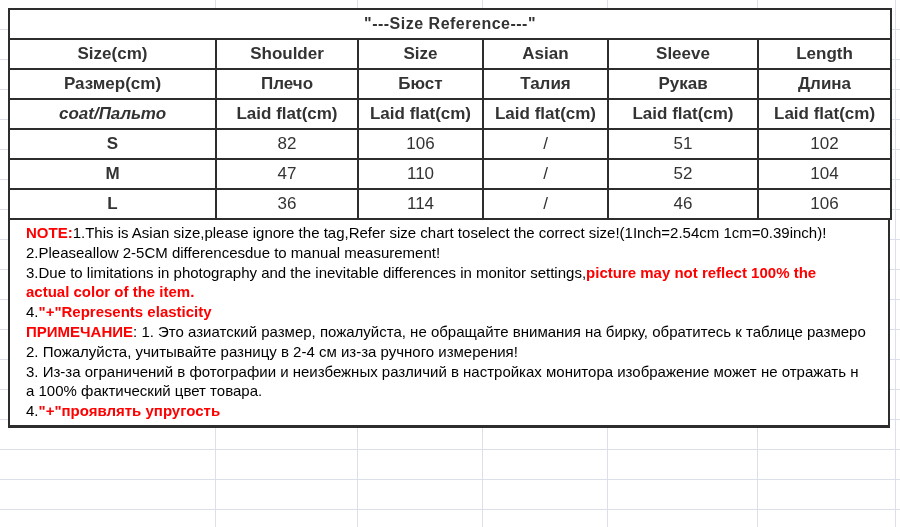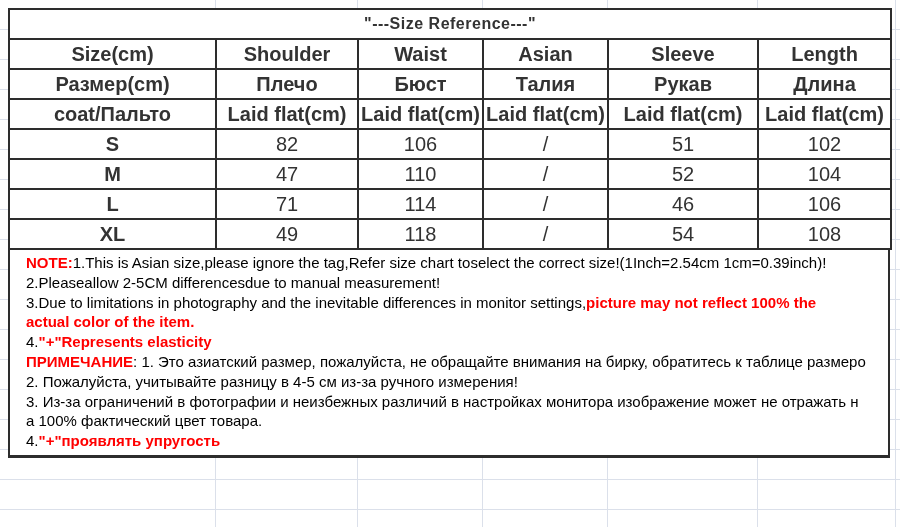--- a/index.html
+++ b/index.html
@@ -20,25 +20,25 @@
       linear-gradient(var(--grid,#dbe0ea),var(--grid,#dbe0ea)),
       linear-gradient(var(--grid,#dbe0ea),var(--grid,#dbe0ea));
     background-repeat:repeat-y,no-repeat,no-repeat,no-repeat,no-repeat,no-repeat,no-repeat;
     background-size:100% 30px,1px 100%,1px 100%,1px 100%,1px 100%,1px 100%,1px 100%;
     background-position:0 0,215px 0,357px 0,482px 0,607px 0,757px 0,895px 0;
   }
   .sheet{position:absolute;left:8px;top:8px;width:882px;z-index:1;background:#fff;}
   table.size-table{border-collapse:collapse;table-layout:fixed;width:882px;}
   table.size-table td{
     border:2px solid #2d2d2d;text-align:center;vertical-align:middle;
-    height:28px;padding:0;font-size:20px;color:#333;overflow:hidden;white-space:nowrap;
+    height:28px;padding:0;font-size:17px;color:#333;overflow:hidden;white-space:nowrap;
   }
   td.b{font-weight:bold;color:#000;}
   tr.title-row td{font-size:16px;letter-spacing:.5px;}
-  td.coat{color:var(--red,#ff0000);font-size:17px;}
+  td.coat{color:var(--red,#ff0000);font-size:17px;font-style:italic;}
   .notes{
     border:2px solid #2d2d2d;border-top:none;border-bottom-width:3px;
     background:#fff;padding:3px 3px 4px 16px;
     font-size:15px;line-height:19.8px;color:#000;
     white-space:nowrap;overflow:hidden;
   }
   .note-line{white-space:nowrap;}
   .rb{color:var(--red,#ff0000);font-weight:bold;}
 </style>
 </head>
@@ -56,21 +56,21 @@
         <col style="width:150px">
         <col style="width:133px">
     </colgroup>
     <tbody>
       <tr class="title-row">
         <td colspan="6" class="b">"---Size Reference---"</td>
       </tr>
     <tr>
           <td class="b">Size(cm)</td>
           <td class="b">Shoulder</td>
-          <td class="b">Waist</td>
+          <td class="b">Size</td>
           <td class="b">Asian</td>
           <td class="b">Sleeve</td>
           <td class="b">Length</td>
         </tr>
         <tr>
           <td class="b">Размер(cm)</td>
           <td class="b">Плечо</td>
           <td class="b">Бюст</td>
           <td class="b">Талия</td>
           <td class="b">Рукав</td>
@@ -95,41 +95,33 @@
         <tr>
           <td class="b">M</td>
           <td>47</td>
           <td>110</td>
           <td>/</td>
           <td>52</td>
           <td>104</td>
         </tr>
         <tr>
           <td class="b">L</td>
-          <td>71</td>
+          <td>36</td>
           <td>114</td>
           <td>/</td>
           <td>46</td>
           <td>106</td>
-        </tr>
-        <tr>
-          <td class="b">XL</td>
-          <td>49</td>
-          <td>118</td>
-          <td>/</td>
-          <td>54</td>
-          <td>108</td>
         </tr>
       </tbody>
   </table>
   <div class="notes">
       <div class="note-line"><span class="rb">NOTE:</span><span>1.This is Asian size,please ignore the tag,Refer size chart toselect the correct size!(1Inch=2.54cm 1cm=0.39inch)!</span></div>
       <div class="note-line"><span>2.Pleaseallow 2-5CM differencesdue to manual measurement!</span></div>
       <div class="note-line"><span>3.Due to limitations in photography and the inevitable differences in monitor settings,</span><span class="rb">picture may not reflect 100% the</span></div>
       <div class="note-line"><span class="rb">actual color of the item.</span></div>
       <div class="note-line"><span>4.</span><span class="rb">"+"Represents elasticity</span></div>
       <div class="note-line"><span class="rb">ПРИМЕЧАНИЕ</span><span>: 1. Это азиатский размер, пожалуйста, не обращайте внимания на бирку, обратитесь к таблице размеро</span></div>
-      <div class="note-line"><span>2. Пожалуйста, учитывайте разницу в 4-5 см из-за ручного измерения!</span></div>
+      <div class="note-line"><span>2. Пожалуйста, учитывайте разницу в 2-4 см из-за ручного измерения!</span></div>
       <div class="note-line"><span>3. Из-за ограничений в фотографии и неизбежных различий в настройках монитора изображение может не отражать н</span></div>
       <div class="note-line"><span>а 100% фактический цвет товара.</span></div>
       <div class="note-line"><span>4.</span><span class="rb">"+"проявлять упругость</span></div>
     </div>
 </div>
 
 </body></html>

